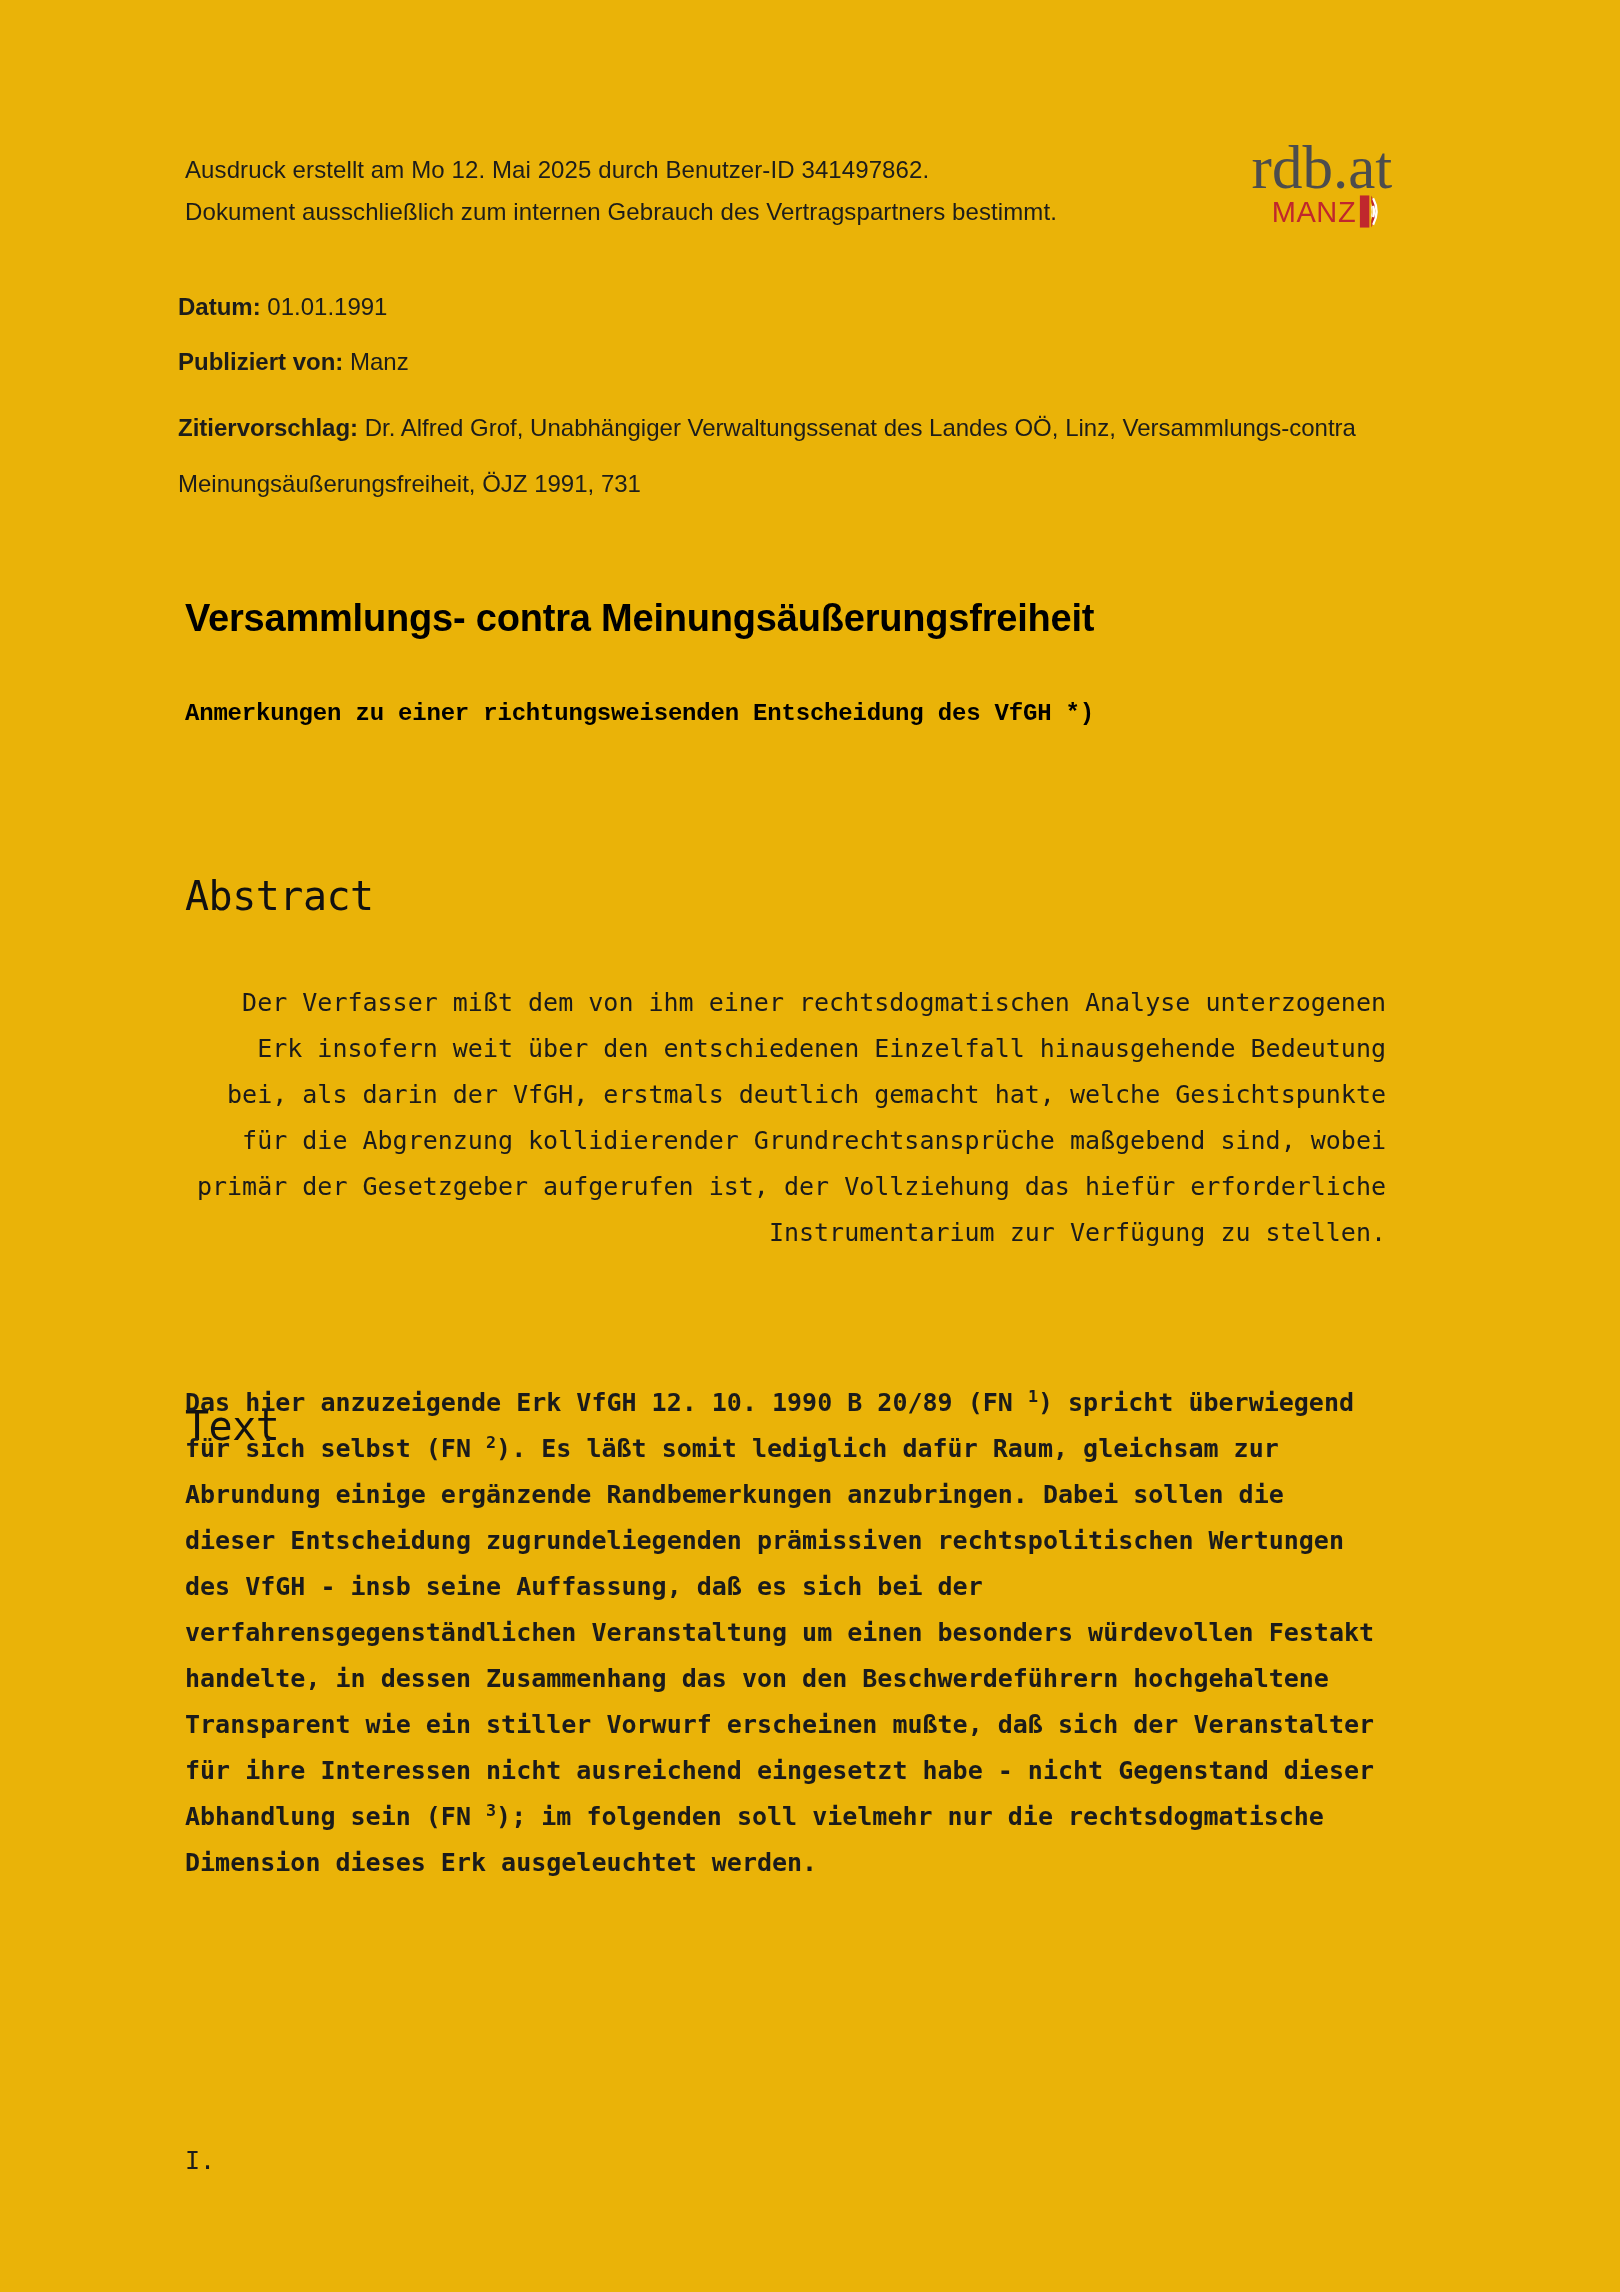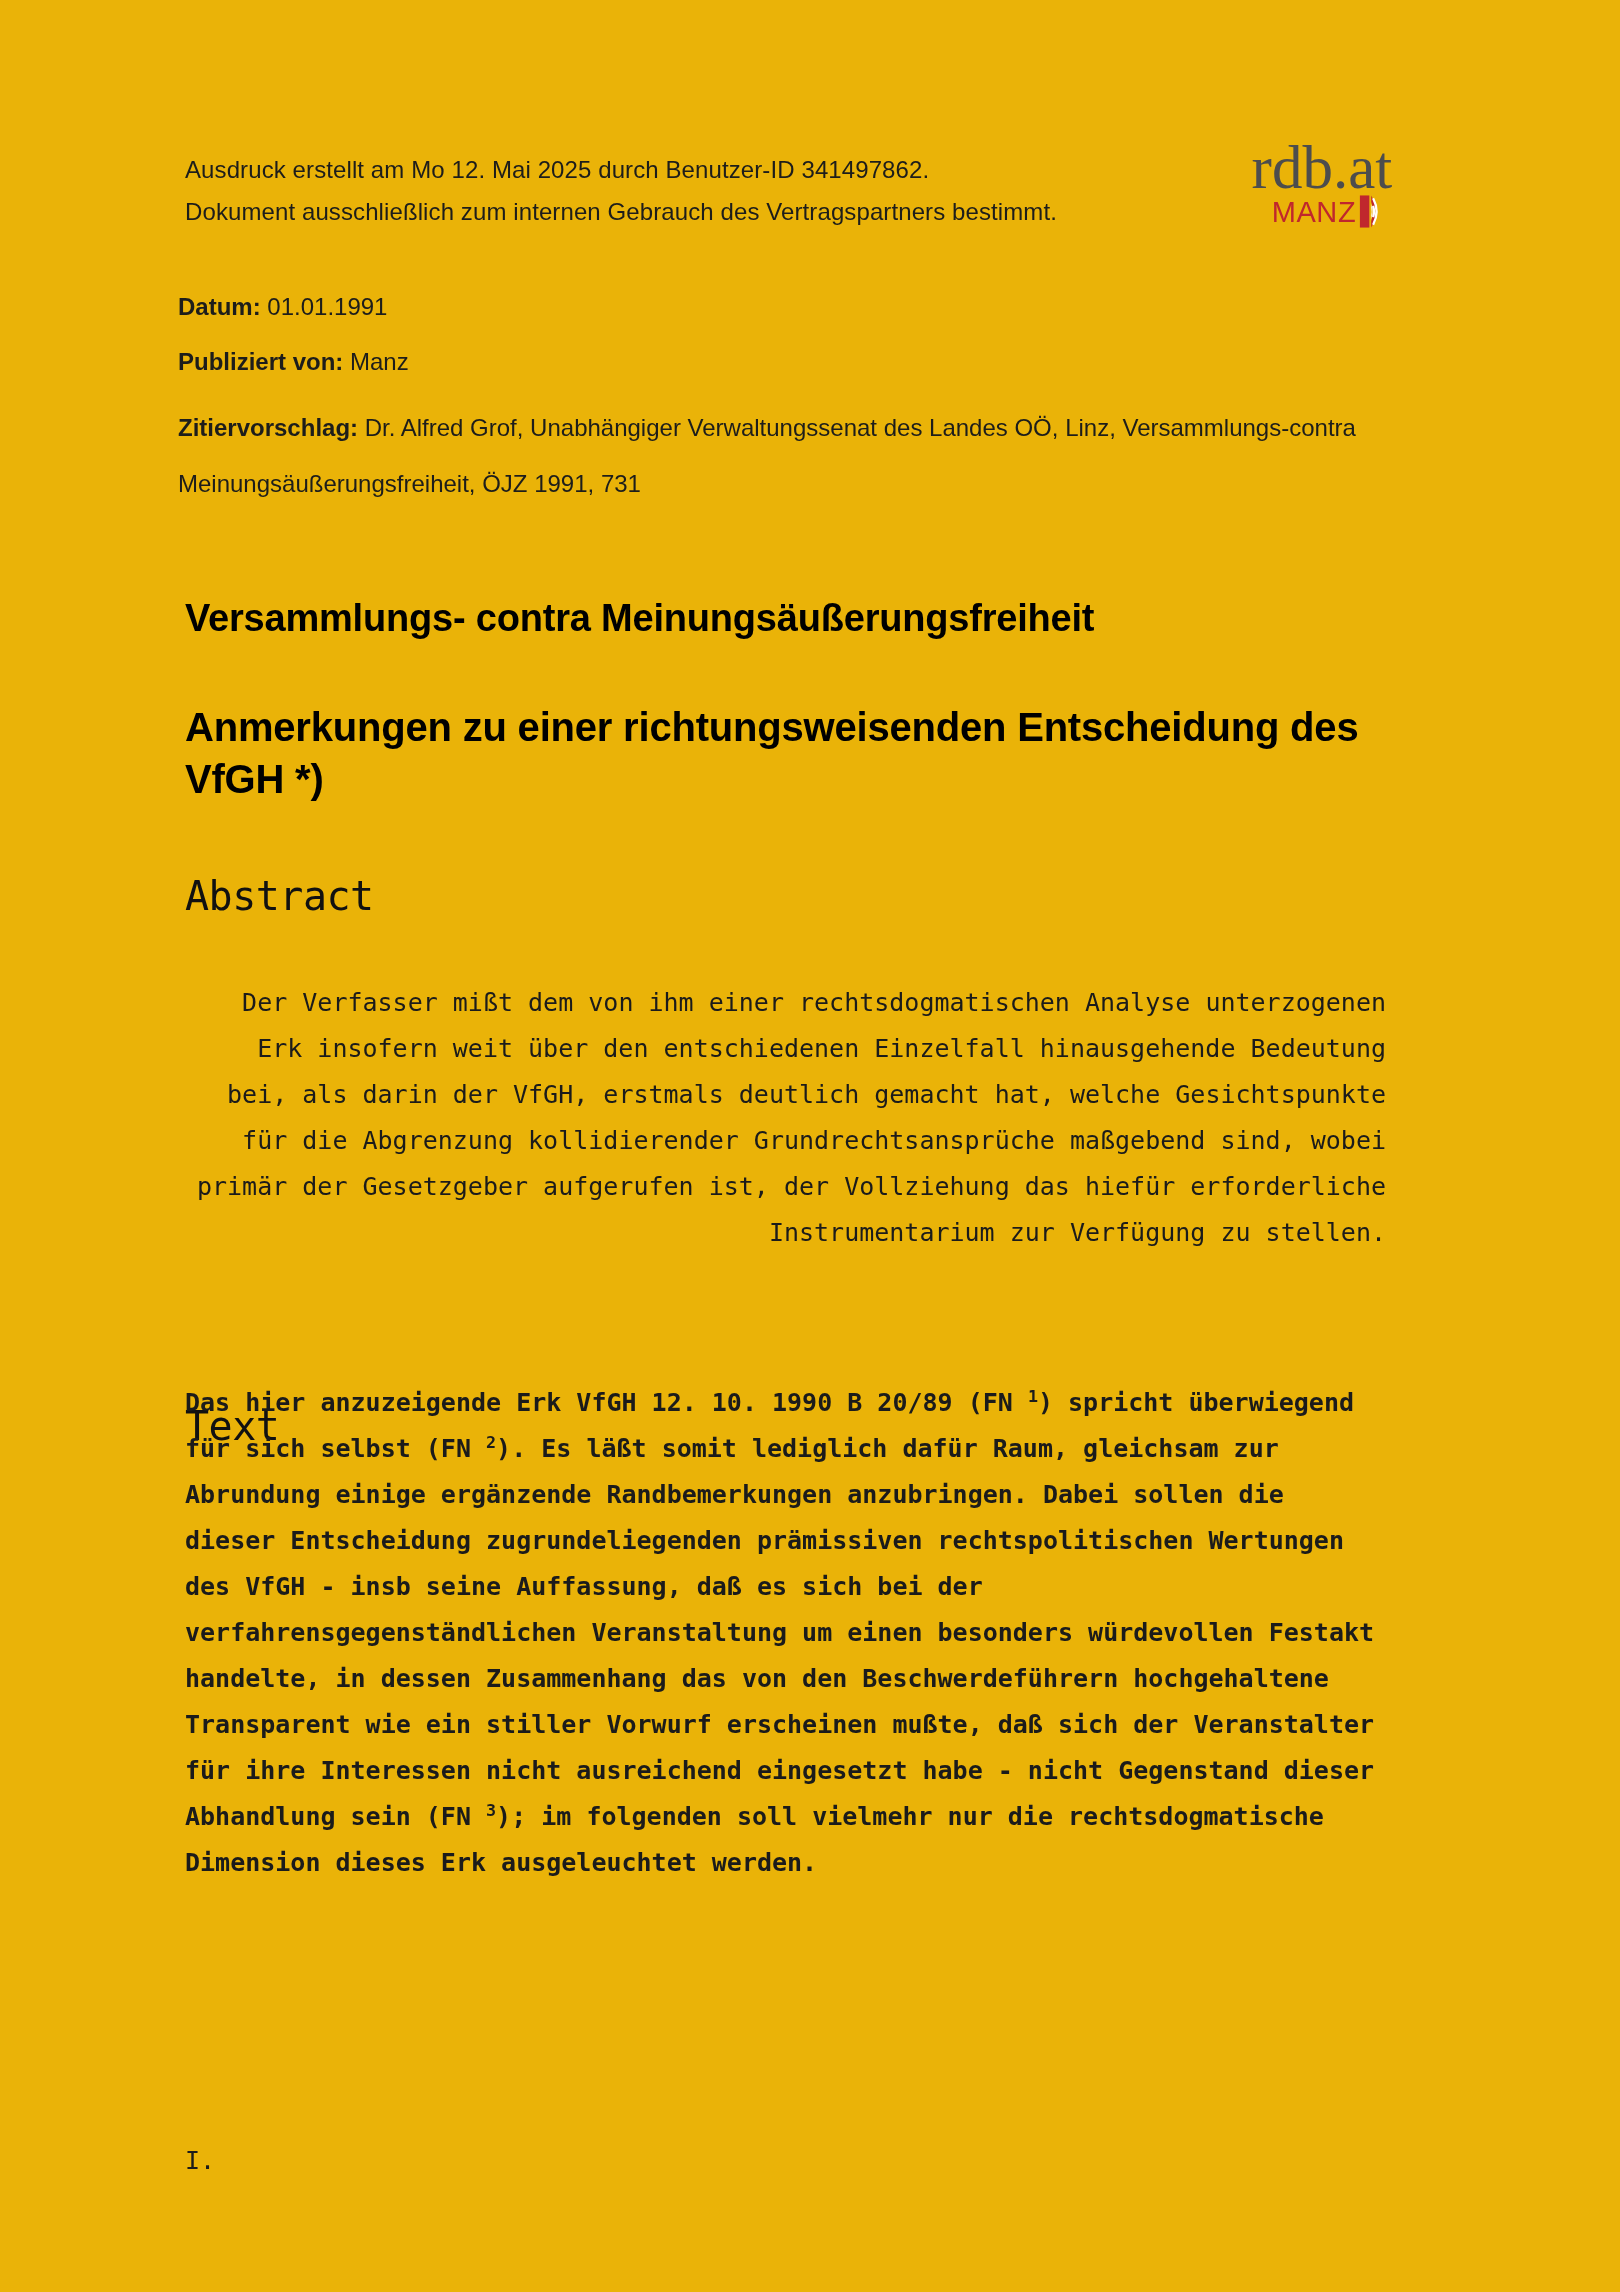--- a/index.html
+++ b/index.html
@@ -111,23 +111,23 @@
     font-size: 38px;
     line-height: 49px;
     color: #000000;
     letter-spacing: -0.2px;
   }
   .doc-subtitle {
     position: absolute;
     left: 185px;
     top: 668px;
     width: 1245px;
-    font-family: Liberation Sans, sans-serif;
+    font-family: Liberation Mono, monospace;
     font-weight: 700;
-    font-size: 40px;
+    font-size: 24px;
     line-height: 52px;
     color: #000000;
     letter-spacing: -0.2px;
   }
 
   
   .section-heading {
     position: absolute;
     left: 185px;
     font-family: "DejaVu Sans Mono", monospace;

